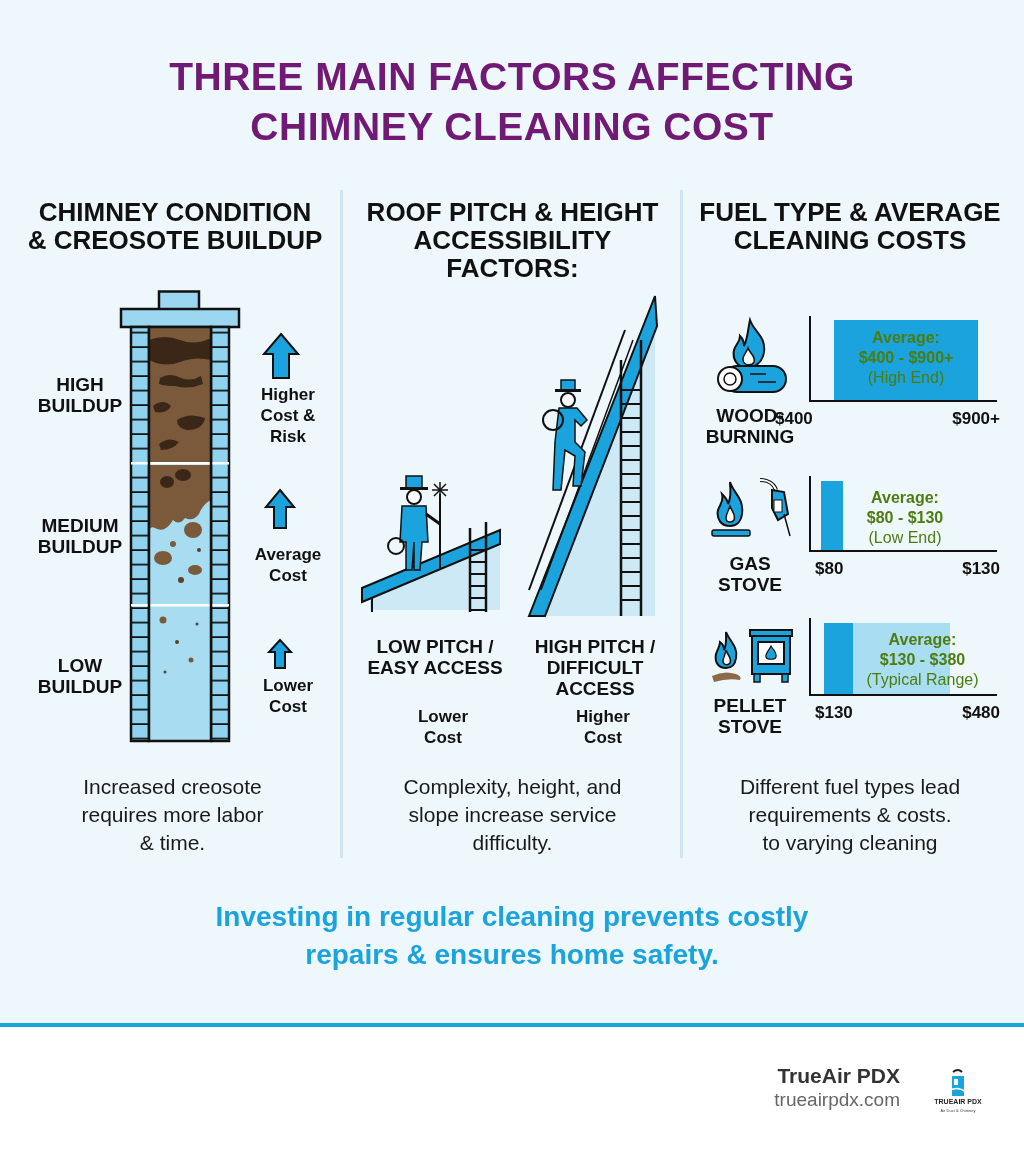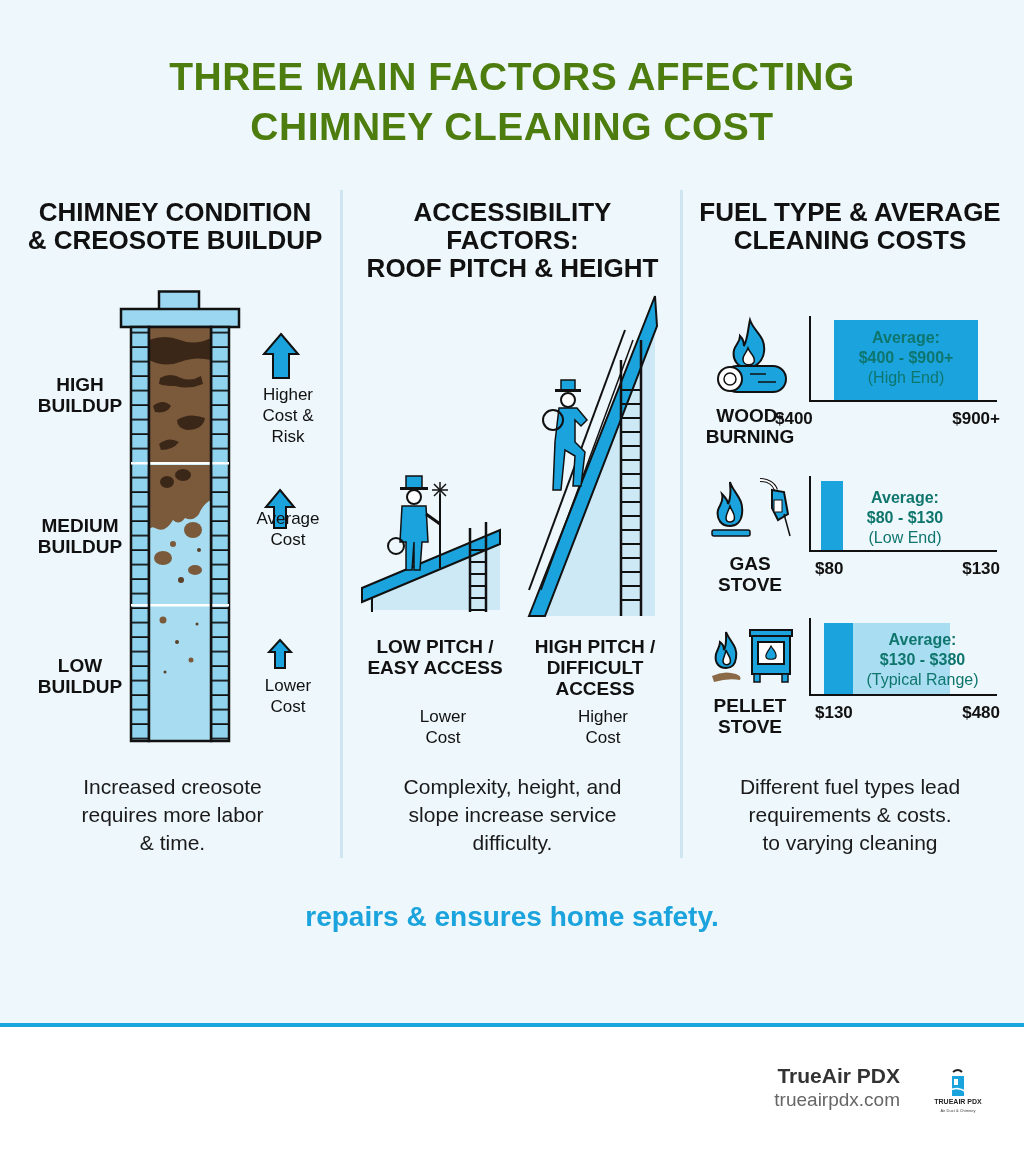--- a/index.html
+++ b/index.html
@@ -9,35 +9,35 @@
     font-family: "Liberation Sans", "DejaVu Sans", sans-serif;
     color: #111;
     position: relative;
   }
   .abs { position: absolute; }
   .main-title {
     left: 0; width: 1024px; top: 52px;
     text-align: center;
     font-size: 39px; font-weight: 900; line-height: 50px;
     letter-spacing: 0.5px;
-    color: #4d7c0f;
+    color: #701a75;
   }
   .divider {
     width: 3px; background: #cfe6f1;
   }
   .col-title {
     text-align: center;
     font-size: 26px; font-weight: bold; line-height: 28px;
     color: #111;
   }
   .label-bold {
     font-weight: bold; font-size: 19px; line-height: 21px; text-align: center; color: #111;
   }
   .label-cost {
-    font-weight: normal; font-size: 17px; line-height: 21px; text-align: center; color: #111; padding-left: 16px;
+    font-weight: bold; font-size: 17px; line-height: 21px; text-align: center; color: #111; padding-left: 16px;
   }
   .desc {
     text-align: center; font-size: 21px; line-height: 28px; color: #1a1a1a;
   }
   .tagline {
     left: 0; width: 1024px; top: 898px;
     text-align: center; font-size: 28px; font-weight: bold; line-height: 38px;
     color: #1aa3dc;
   }
   .footer-bar {
@@ -59,21 +59,21 @@
     font-size: 7px; font-weight: bold; color: #222;
   }
   .logo-sub {
     left: 928px; top: 1108px; width: 60px; text-align: center;
     font-size: 4px; color: #444;
   }
   .axis-tick {
     font-weight: bold; font-size: 17px; color: #111;
   }
   .bar-label {
-    text-align: center; color: #0f766e;
+    text-align: center; color: #4d7c0f;
   }
   .bar-label .avg { font-weight: bold; font-size: 16px; line-height: 20px; display:block; }
   .bar-label .rng { font-weight: bold; font-size: 16px; line-height: 20px; display:block; }
   .bar-label .note { font-size: 16px; line-height: 20px; display:block; }
 </style>
 </head>
 <body>
 
 <div class="abs main-title">
   <div>THREE MAIN FACTORS AFFECTING</div>
@@ -155,38 +155,38 @@
 </svg>
 <svg class="abs" style="left:267px; top:638px;" width="26" height="32" viewBox="0 0 26 32">
   <path d="M13 2 L24 14 L18 14 L18 30 L8 30 L8 14 L2 14 Z" fill="#1aa3dc" stroke="#111" stroke-width="2"></path>
 </svg>
 
 <div class="abs label-cost" style="left:230px; top:384px; width:100px;">
   <div>Higher</div>
   <div>Cost &amp;</div>
   <div>Risk</div>
 </div>
-<div class="abs label-cost" style="left:230px; top:508px; width:100px;">
+<div class="abs label-cost" style="left:230px; top:544px; width:100px;">
   <div>Average</div>
   <div>Cost</div>
 </div>
 <div class="abs label-cost" style="left:230px; top:675px; width:100px;">
   <div>Lower</div>
   <div>Cost</div>
 </div>
 
 <div class="abs desc" style="left:0; top:773px; width:345px;">
   <div>Increased creosote</div>
   <div>requires more labor</div>
   <div>&amp; time.</div>
 </div>
 
 <div class="abs col-title" style="left:345px; top:198px; width:335px;">
+  <div>ROOF PITCH &amp; HEIGHT</div>
   <div>ACCESSIBILITY FACTORS:</div>
-  <div>ROOF PITCH &amp; HEIGHT</div>
 </div>
 
 <svg class="abs" style="left:360px; top:470px;" width="150" height="150" viewBox="0 0 150 150">
 
   <path d="M10 140 L10 118 L140 62 L140 140 Z" fill="#cde9f5"></path>
 
   <path d="M2 132 L140 74 L140 60 L2 118 Z" fill="#1aa3dc" stroke="#111" stroke-width="2"></path>
   <line x1="12" y1="128" x2="12" y2="142" stroke="#111" stroke-width="2"></line>
 
   <line x1="110" y1="58" x2="110" y2="142" stroke="#111" stroke-width="2.5"></line>
@@ -356,20 +356,21 @@
 <div class="abs axis-tick" style="left:815px; top:703px;">$130</div>
 <div class="abs axis-tick" style="left:930px; top:703px; width:70px; text-align:right;">$480</div>
 
 <div class="abs desc" style="left:685px; top:773px; width:330px;">
   <div>Different fuel types lead</div>
   <div>requirements &amp; costs.</div>
   <div>to varying cleaning</div>
 </div>
 
 <div class="abs tagline">
+  <div>Investing in regular cleaning prevents costly</div>
   <div>repairs &amp; ensures home safety.</div>
 </div>
 
 <div class="abs footer-bar"></div>
 <div class="abs footer"></div>
 <div class="abs brand-name">TrueAir PDX</div>
 <div class="abs brand-url">trueairpdx.com</div>
 <svg class="abs" style="left:948px; top:1068px;" width="20" height="30" viewBox="0 0 20 30">
   <path d="M5 4 Q10 0 14 4" fill="none" stroke="#222" stroke-width="2"></path>
   <rect x="4" y="8" width="12" height="20" fill="#1aa3dc"></rect>

